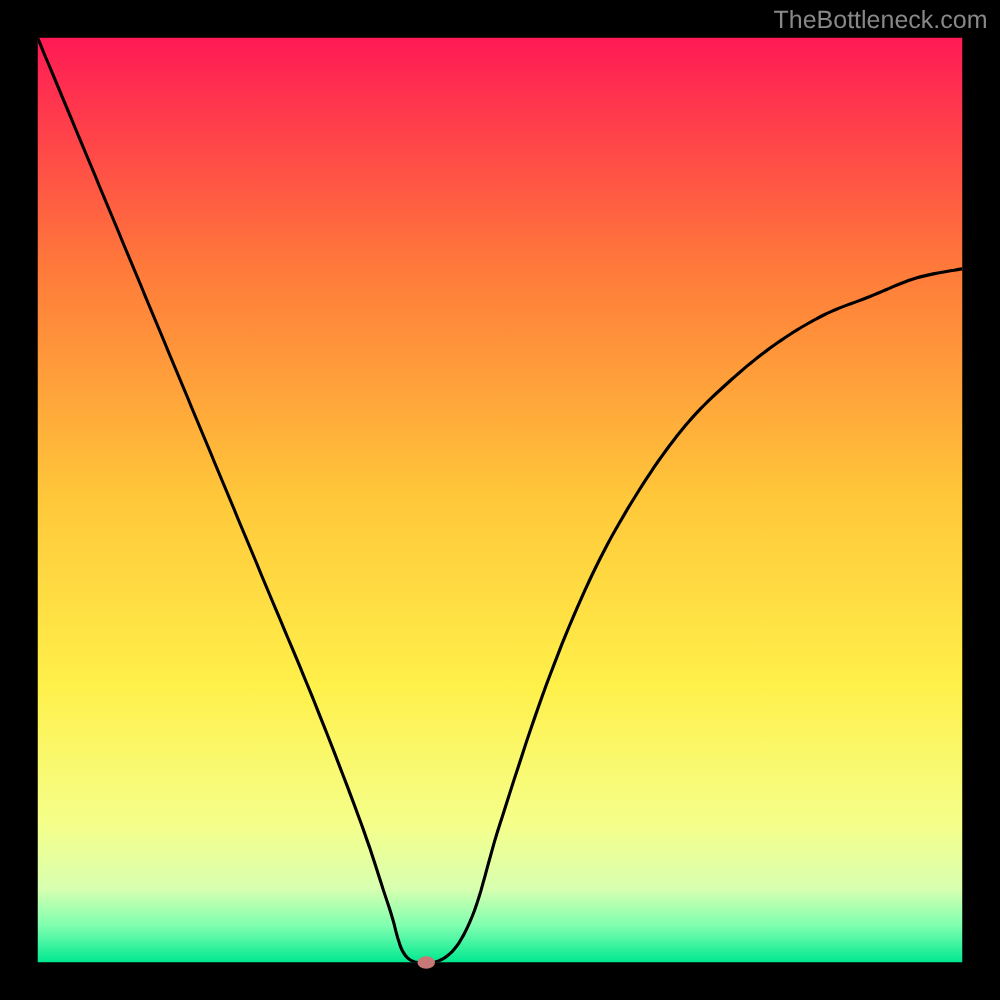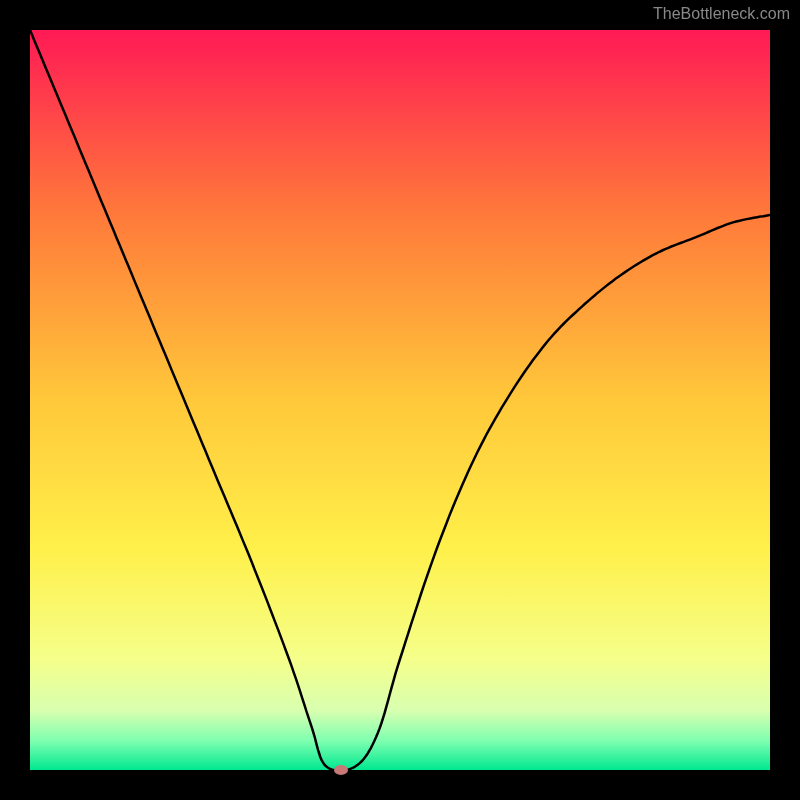--- a/index.html
+++ b/index.html
@@ -14,21 +14,21 @@
       width: 800px;
       height: 800px;
       background: #000;
     }
     .watermark {
       position: absolute;
       top: 5px;
       right: 10px;
       color: #888;
       font-family: Arial, sans-serif;
-      font-size: 16px;
+      font-size: 20px;
       z-index: 10;
     }
     .plot-area {
       position: absolute;
       top: 30px;
       left: 30px;
       right: 30px;
       bottom: 30px;
     }
     .gradient-bg {

